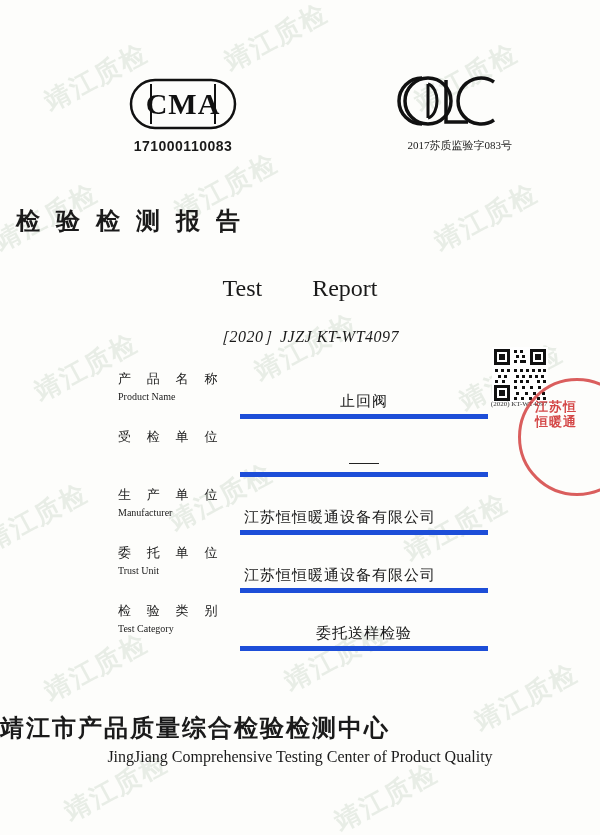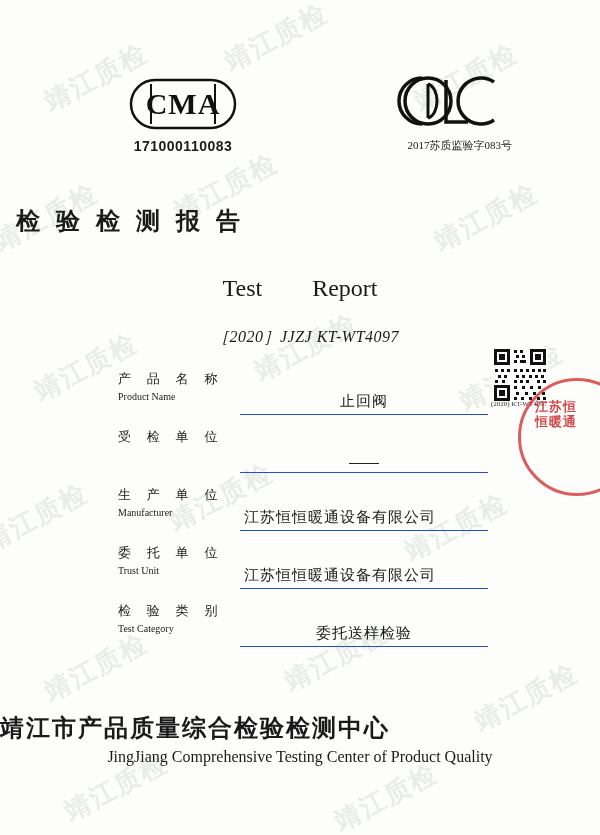--- a/index.html
+++ b/index.html
@@ -203,21 +203,21 @@
     font-size: 10px;
     margin-top: 3px;
     white-space: nowrap;
   }
   .field-value {
     position: absolute;
     left: 122px;
     right: 0;
     top: 14px;
     height: 32px;
-    border-bottom: 1px solid #1d4ed8;
+    border-bottom: 5px solid #1d4ed8;
   }
   .value-text {
     position: absolute;
     bottom: 3px;
     width: 100%;
     text-align: center;
     font-size: 15px;
     letter-spacing: 1px;
   }
   .value-text.left-ish { text-align: left; padding-left: 4px; }

